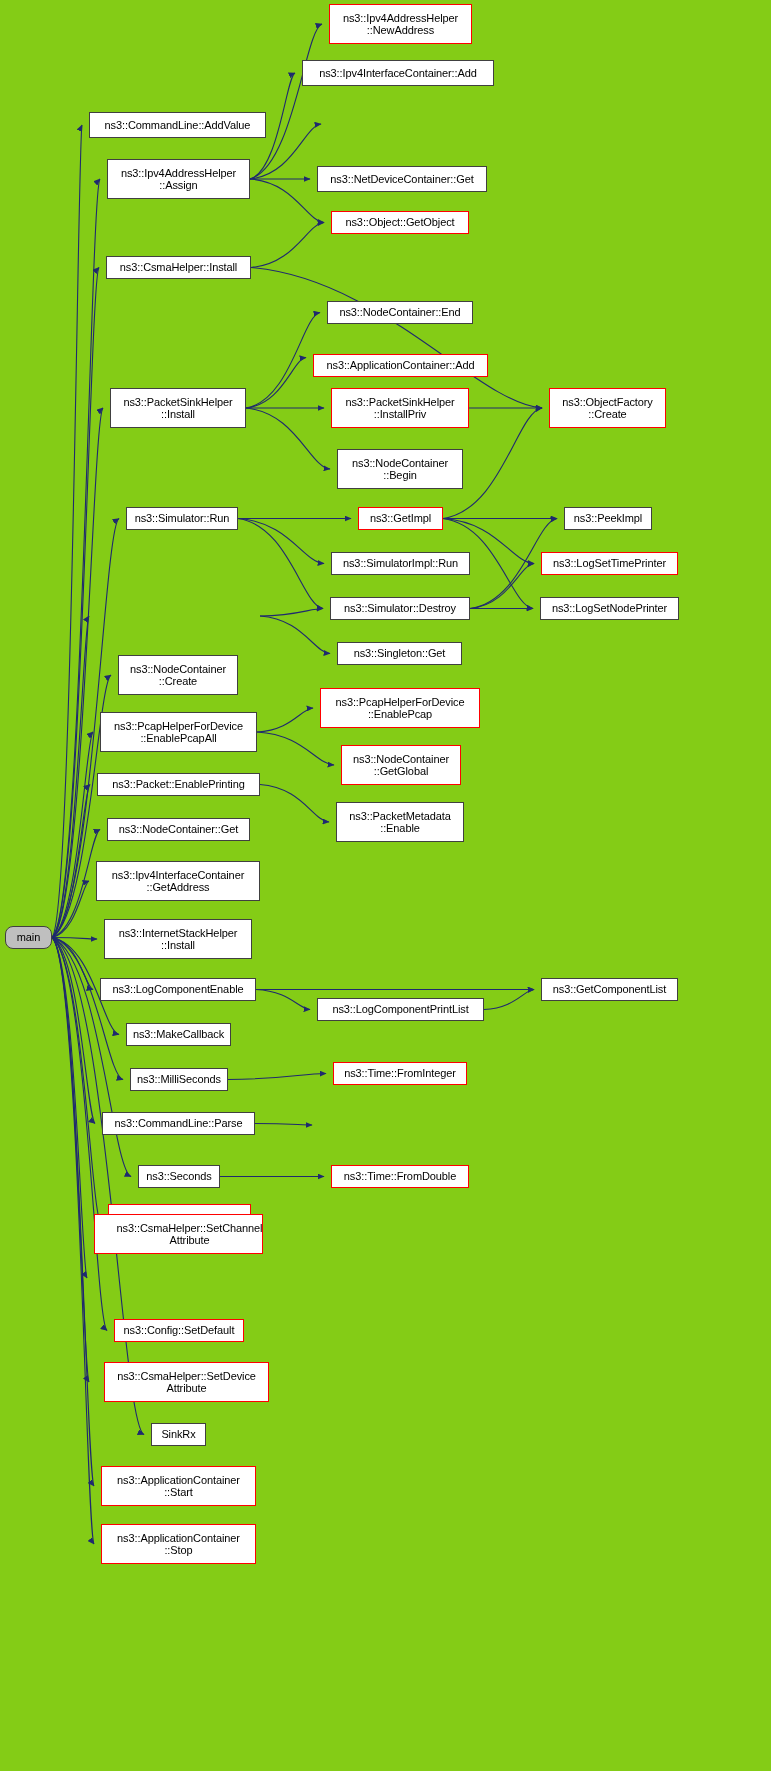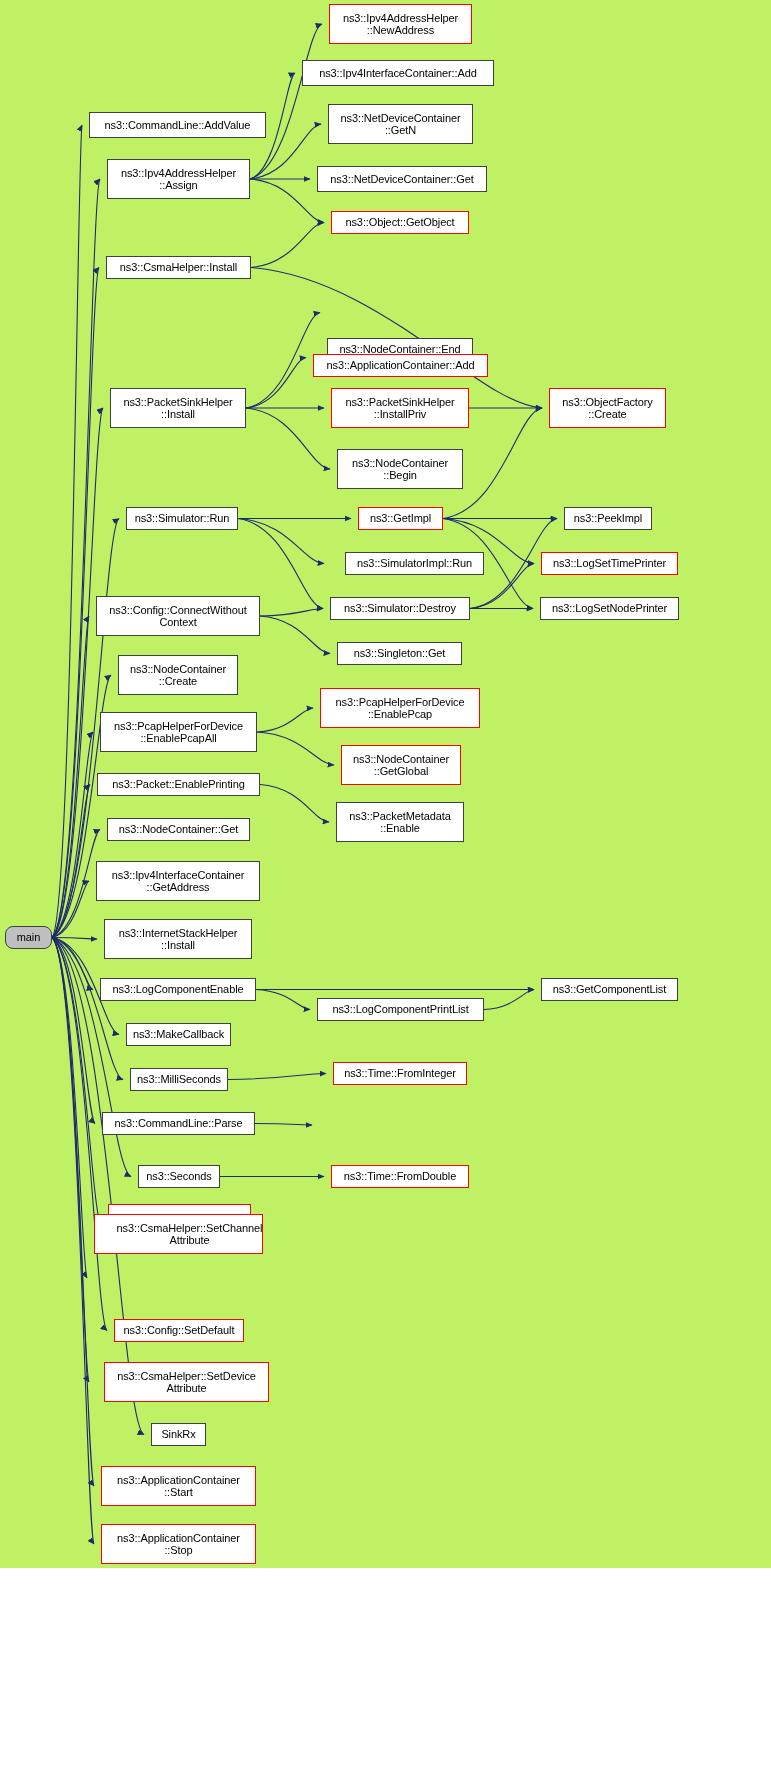--- a/index.html
+++ b/index.html
@@ -1,17 +1,17 @@
 <!DOCTYPE html>
 <html><head>
 <meta charset="utf-8">
 <style>
   html,body{margin:0;padding:0;background:#ffffff;}
   body{font-family:"Liberation Sans", sans-serif;}
-  #canvas{position:relative;width:771px;height:1568px;background:#bef264;overflow:hidden;}
+  #canvas{position:relative;width:771px;height:1771px;background:#84cc16;overflow:hidden;}
   #edges{position:absolute;left:0;top:0;width:771px;height:1771px;pointer-events:none;}
   .node{
     position:absolute;
     box-sizing:border-box;
     border:1px solid #404040;
     background:#ffffff;
     color:#000000;
     font-size:11px;
     line-height:12.5px;
     text-align:center;
@@ -90,44 +90,40 @@
       <path d="M250,179 C294.55,182.3495 306.4975,221.0645 324,222.5" fill="none" stroke="#1f2a6e" stroke-width="1.1" marker-end="url(#arrowhead)"></path>
       <path d="M250,179 C286.85,179 296.7325,179 310,179" fill="none" stroke="#1f2a6e" stroke-width="1.1" marker-end="url(#arrowhead)"></path>
       <path d="M250,179 C292.9,174.765 304.405,125.815 321,124" fill="none" stroke="#1f2a6e" stroke-width="1.1" marker-end="url(#arrowhead)"></path>
       <path d="M250,179 C278.6,170.838 286.27,76.498 295,73" fill="none" stroke="#1f2a6e" stroke-width="1.1" marker-end="url(#arrowhead)"></path>
       <path d="M250,179 C293.45,167.065 305.1025,29.115000000000002 322,24" fill="none" stroke="#1f2a6e" stroke-width="1.1" marker-end="url(#arrowhead)"></path>
     </svg>
 <div class="node red" style="left: 329px; top: 4px; width: 143px; height: 40px;"><span>ns3::Ipv4AddressHelper
 ::NewAddress</span></div>
     <div class="node" style="left: 302px; top: 60px; width: 192px; height: 26px;"><span>ns3::Ipv4InterfaceContainer::Add</span></div>
     <div class="node" style="left: 89px; top: 112px; width: 177px; height: 26px;"><span>ns3::CommandLine::AddValue</span></div>
-    <div class="node" style="left: 328px; top: 104px; width: 145px; height: 40px;"><span>ns3::NetDeviceContainer
-::GetN</span></div>
     <div class="node" style="left: 107px; top: 159px; width: 143px; height: 40px;"><span>ns3::Ipv4AddressHelper
 ::Assign</span></div>
     <div class="node" style="left: 317px; top: 166px; width: 170px; height: 26px;"><span>ns3::NetDeviceContainer::Get</span></div>
     <div class="node red" style="left: 331px; top: 211px; width: 138px; height: 23px; justify-content: center;"><span>ns3::Object::GetObject</span></div>
     <div class="node" style="left: 106px; top: 256px; width: 145px; height: 23px;"><span>ns3::CsmaHelper::Install</span></div>
-    <div class="node" style="left: 327px; top: 301px; width: 146px; height: 23px; margin-top: 37px;"><span>ns3::NodeContainer::End</span></div>
+    <div class="node" style="left: 327px; top: 301px; width: 146px; height: 23px;"><span>ns3::NodeContainer::End</span></div>
     <div class="node red" style="left: 313px; top: 354px; width: 175px; height: 23px;"><span>ns3::ApplicationContainer::Add</span></div>
     <div class="node" style="left: 110px; top: 388px; width: 136px; height: 40px;"><span>ns3::PacketSinkHelper
 ::Install</span></div>
     <div class="node red" style="left: 331px; top: 388px; width: 138px; height: 40px;"><span>ns3::PacketSinkHelper
 ::InstallPriv</span></div>
     <div class="node red" style="left: 549px; top: 388px; width: 117px; height: 40px;"><span>ns3::ObjectFactory
 ::Create</span></div>
     <div class="node" style="left: 337px; top: 449px; width: 126px; height: 40px;"><span>ns3::NodeContainer
 ::Begin</span></div>
     <div class="node" style="left: 126px; top: 507px; width: 112px; height: 23px;"><span>ns3::Simulator::Run</span></div>
     <div class="node red" style="left: 358px; top: 507px; width: 85px; height: 23px;"><span>ns3::GetImpl</span></div>
     <div class="node" style="left: 564px; top: 507px; width: 88px; height: 23px;"><span>ns3::PeekImpl</span></div>
-    <div class="node" style="left: 331px; top: 552px; width: 139px; height: 23px; margin-left: 14px;"><span>ns3::SimulatorImpl::Run</span></div>
+    <div class="node" style="left: 331px; top: 552px; width: 139px; height: 23px;"><span>ns3::SimulatorImpl::Run</span></div>
     <div class="node red" style="left: 541px; top: 552px; width: 137px; height: 23px;"><span>ns3::LogSetTimePrinter</span></div>
-    <div class="node" style="left: 96px; top: 596px; width: 164px; height: 40px;"><span>ns3::Config::ConnectWithout
-Context</span></div>
     <div class="node" style="left: 330px; top: 597px; width: 140px; height: 23px;"><span>ns3::Simulator::Destroy</span></div>
     <div class="node" style="left: 540px; top: 597px; width: 139px; height: 23px;"><span>ns3::LogSetNodePrinter</span></div>
     <div class="node" style="left: 337px; top: 642px; width: 125px; height: 23px;"><span>ns3::Singleton::Get</span></div>
     <div class="node" style="left: 118px; top: 655px; width: 120px; height: 40px;"><span>ns3::NodeContainer
 ::Create</span></div>
     <div class="node red" style="left: 320px; top: 688px; width: 160px; height: 40px;"><span>ns3::PcapHelperForDevice
 ::EnablePcap</span></div>
     <div class="node" style="left: 100px; top: 712px; width: 157px; height: 40px;"><span>ns3::PcapHelperForDevice
 ::EnablePcapAll</span></div>
     <div class="node red" style="left: 341px; top: 745px; width: 120px; height: 40px;"><span>ns3::NodeContainer

